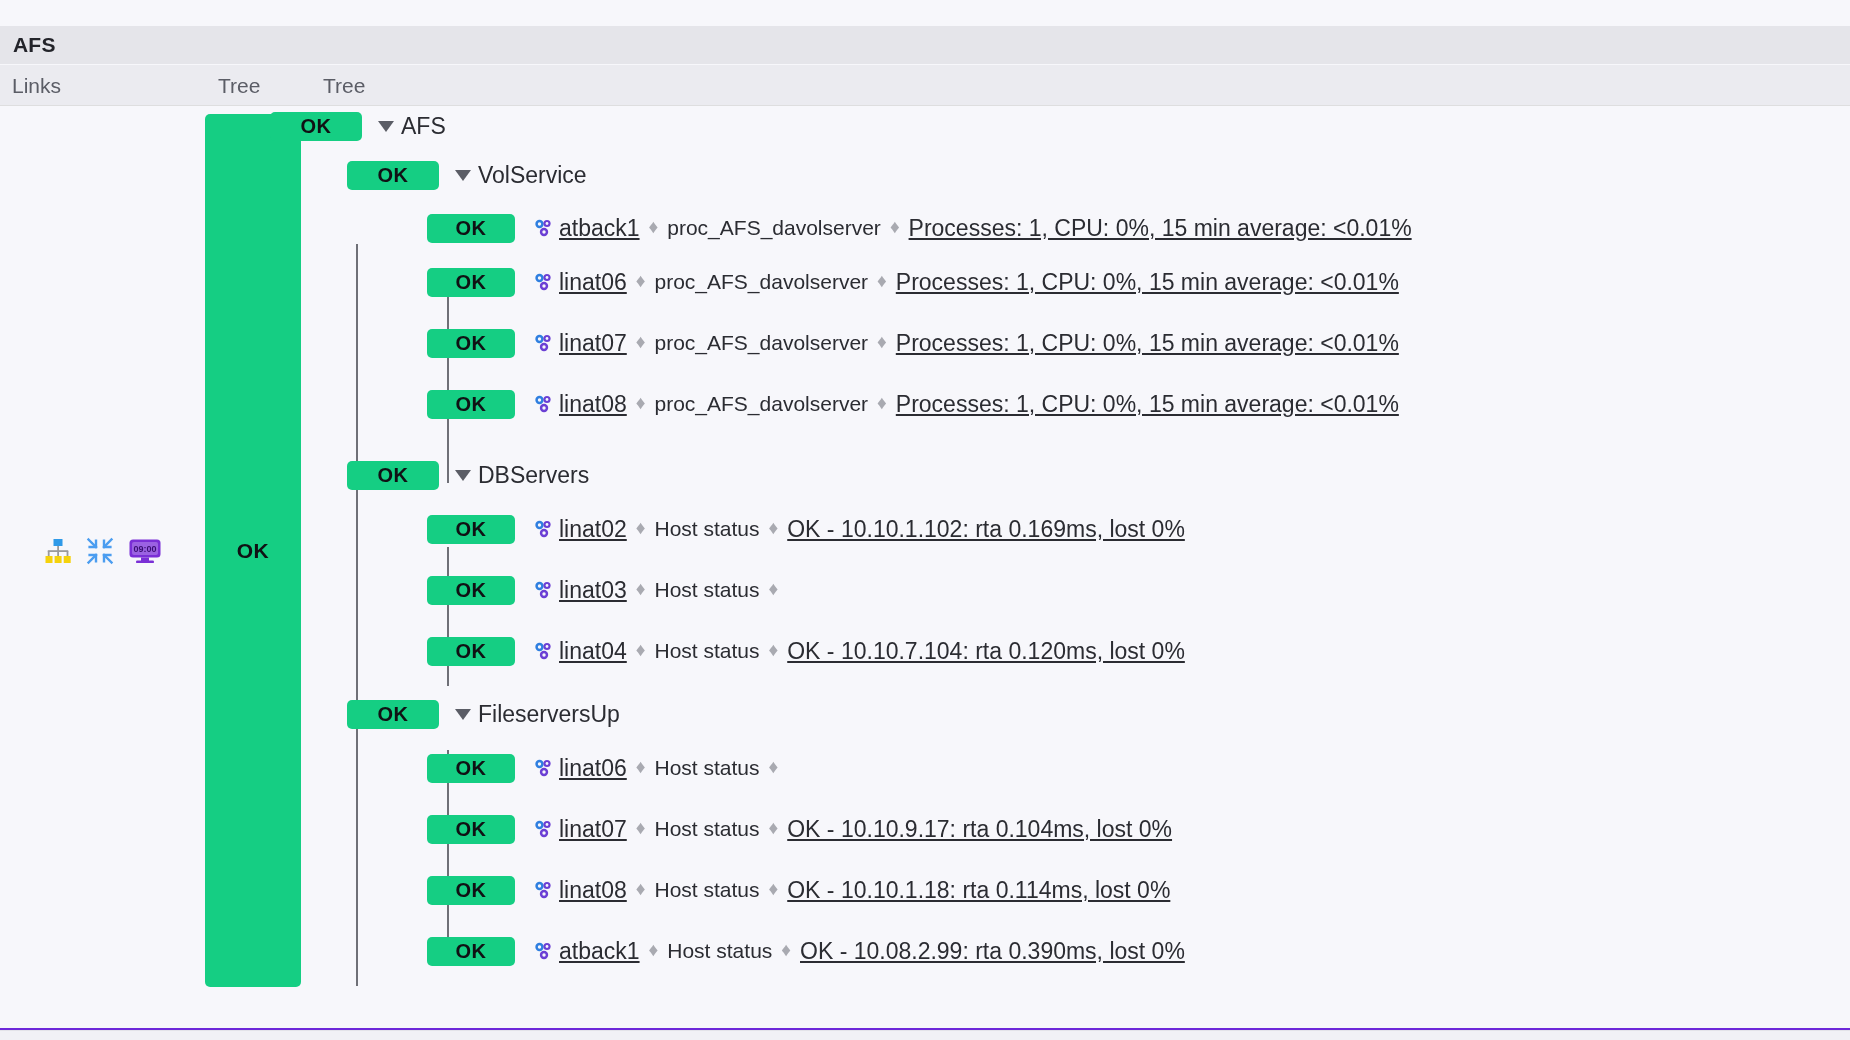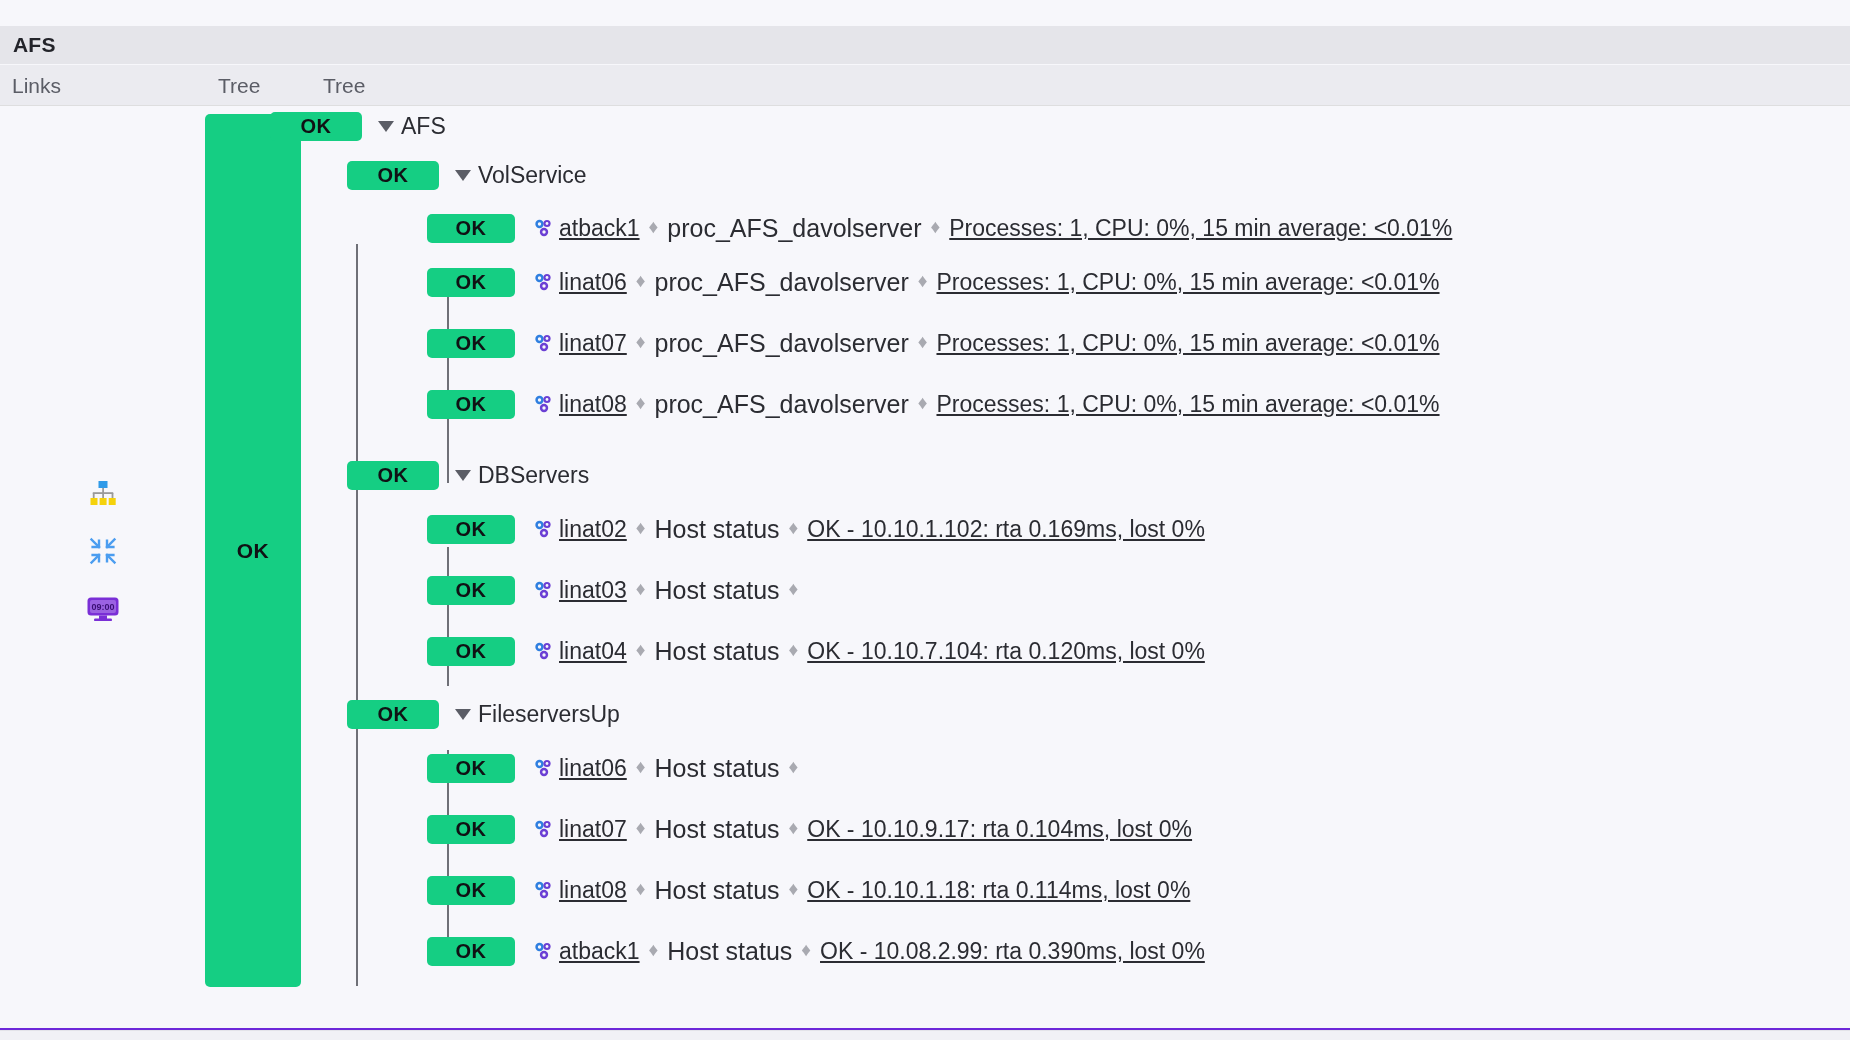--- a/index.html
+++ b/index.html
@@ -63,22 +63,21 @@
   
   .links-cell {
     position: absolute;
     left: 0;
     top: 0;
     width: 205px;
     height: 890px;
     display: flex;
     align-items: center;
     justify-content: center;
-    gap: 30px;
-    flex-direction: column;
+    gap: 14px;
   }
   .icon-btn { display: block; line-height: 0; }
 
   
   .state-bar {
     position: absolute;
     left: 205px;
     top: 8px;
     width: 96px;
     height: 873px;
@@ -155,21 +154,21 @@
   }
 
   .host-icon { margin-left: 18px; margin-right: 4px; display:inline-block; line-height:0; flex:0 0 auto;}
 
   .host-name {
     font-size: 23px;
     color: #2b2c32;
     text-decoration: underline;
   }
   .svc-name {
-    font-size: 25px;
+    font-size: 21px;
     color: #2b2c32;
   }
   .summary {
     font-size: 23px;
     color: #2b2c32;
     text-decoration: underline;
   }
   .sep {
     color: #a9aab1;
     font-size: 19px;

